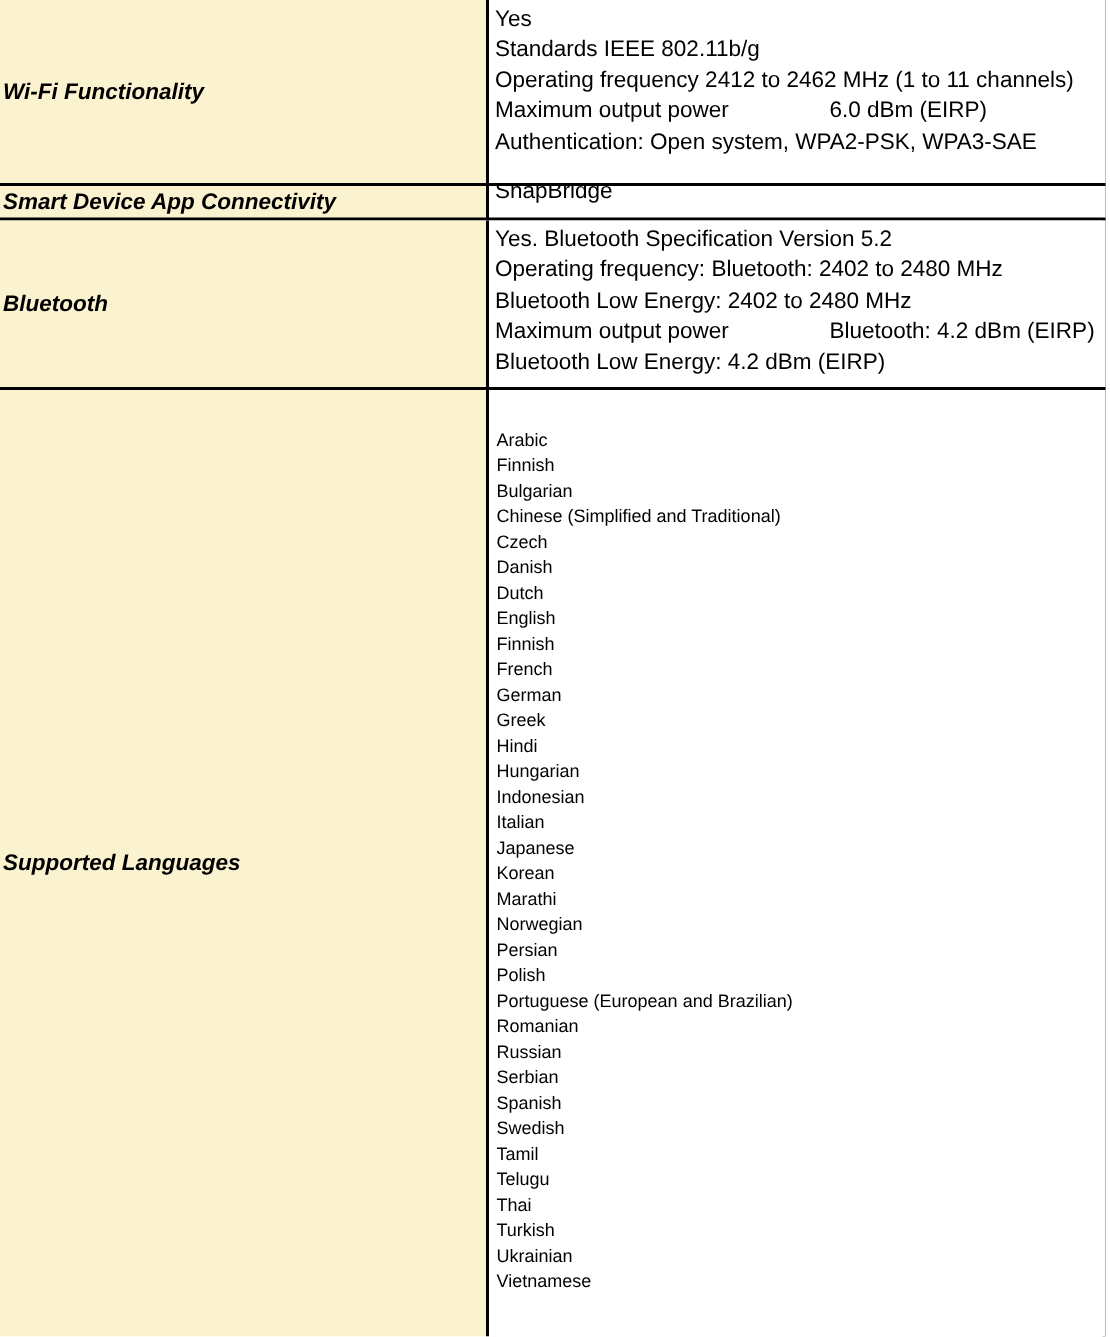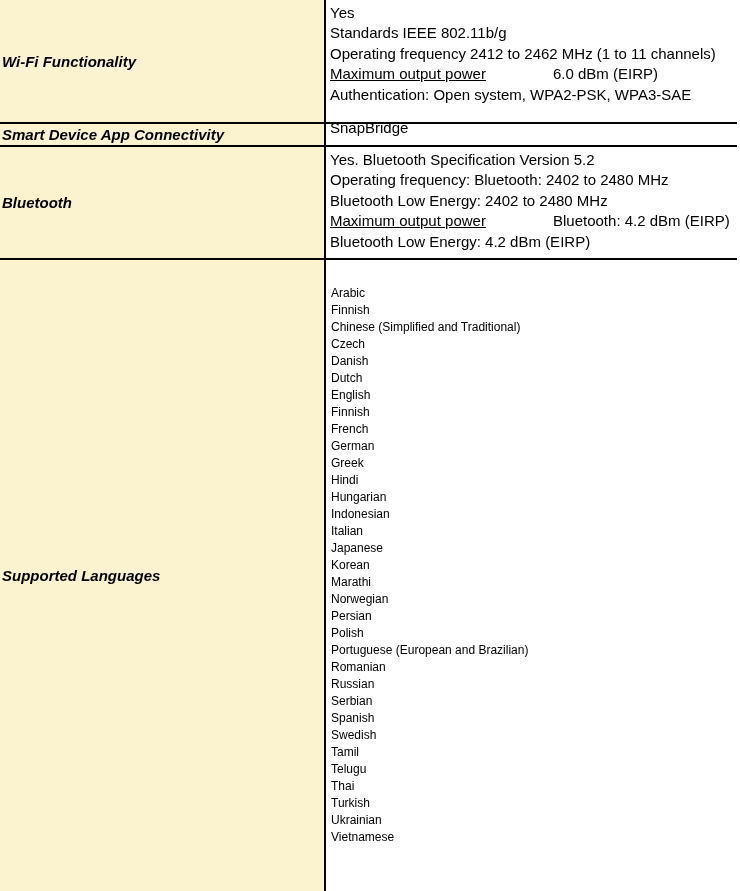--- a/index.html
+++ b/index.html
@@ -38,21 +38,20 @@
     padding: 3px 2px 0 4px;
   }
   .value-cell.single {
     display: flex;
     align-items: center;
     padding: 0 2px 12px 4px;
   }
   .tab-col {
     display: inline-block;
     width: 223px;
-    text-decoration: underline;
   }
   .lang-cell {
     padding: 25px 2px 0 5px;
     font-size: 12px;
     line-height: 17px;
   }
   .line, .lang-line { white-space: nowrap; }
 </style>
 </head>
 <body>
@@ -87,20 +86,21 @@
     <div class="line"><span class="tab-col">Maximum output power</span><span>Bluetooth: 4.2 dBm (EIRP)</span></div>
     <div class="line">Bluetooth Low Energy: 4.2 dBm (EIRP)</div>
   </div>
 
   <div class="cell label-cell">
     <span>Supported Languages</span>
   </div>
   <div class="cell value-cell lang-cell">
       <div class="lang-line">Arabic</div>
       <div class="lang-line">Finnish</div>
+      <div class="lang-line">Bulgarian</div>
       <div class="lang-line">Chinese (Simplified and Traditional)</div>
       <div class="lang-line">Czech</div>
       <div class="lang-line">Danish</div>
       <div class="lang-line">Dutch</div>
       <div class="lang-line">English</div>
       <div class="lang-line">Finnish</div>
       <div class="lang-line">French</div>
       <div class="lang-line">German</div>
       <div class="lang-line">Greek</div>
       <div class="lang-line">Hindi</div>

